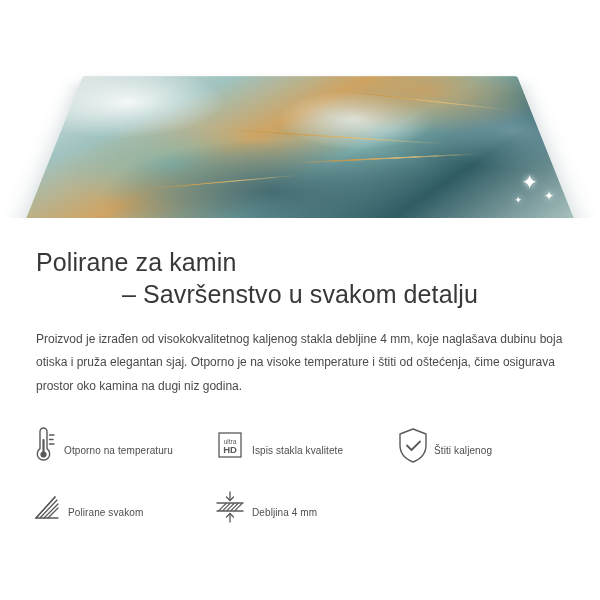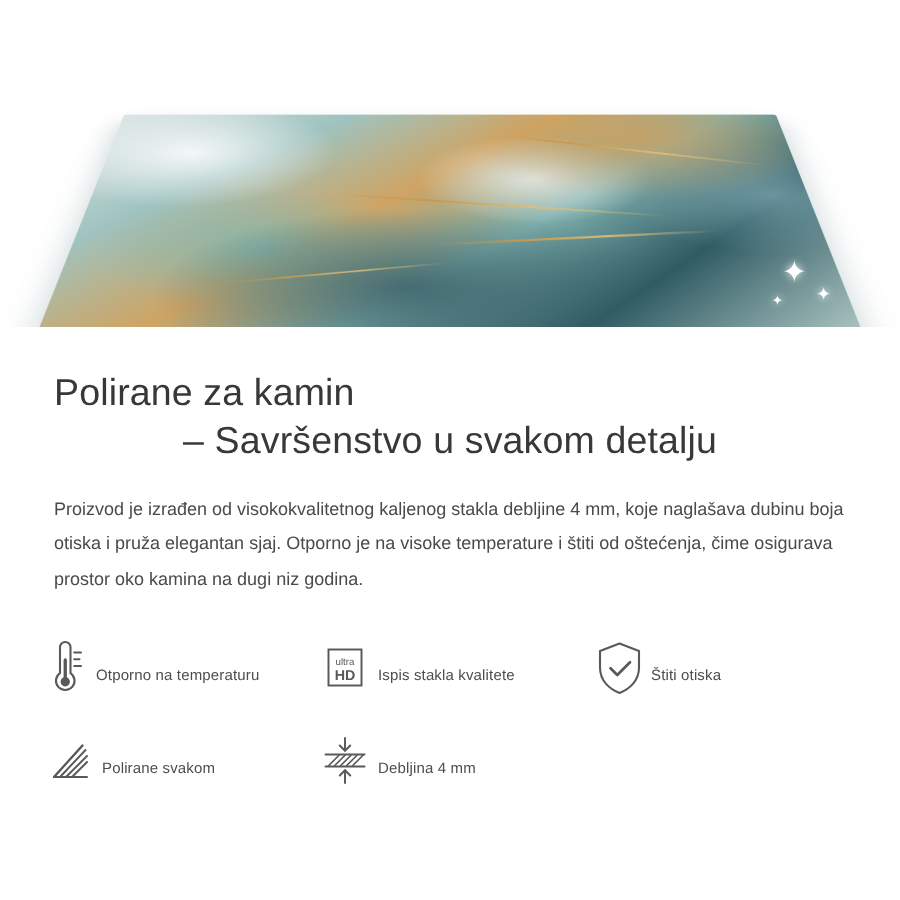--- a/index.html
+++ b/index.html
@@ -181,21 +181,21 @@
       <div class="feature-label">Ispis stakla kvalitete</div>
     </div>
 
     <div class="feature">
       <div class="feature-icon">
         <svg width="42" height="44" viewBox="0 0 42 44" fill="none" stroke="#595959" stroke-width="1.4" stroke-linecap="round" stroke-linejoin="round">
           <path d="M21 5 L34 10 v11c0 9-6.5 14.5-13 17-6.5-2.5-13-8-13-17V10z"></path>
           <path d="M15 21.5 l4.5 4.5 L28 17.5" stroke-width="1.8"></path>
         </svg>
       </div>
-      <div class="feature-label">Štiti otiska</div>
+      <div class="feature-label">Štiti kaljenog</div>
     </div>
 
 
     <div class="feature">
       <div class="feature-icon">
         <svg width="44" height="40" viewBox="0 0 44 40" fill="none" stroke="#595959" stroke-width="1.3" stroke-linecap="round">
           <path d="M12 30 L31 9"></path>
           <path d="M12 30 L31 9" transform="translate(0,0)"></path>
           <path d="M16 30 L33 12"></path>
           <path d="M20 30 L34 16"></path>

